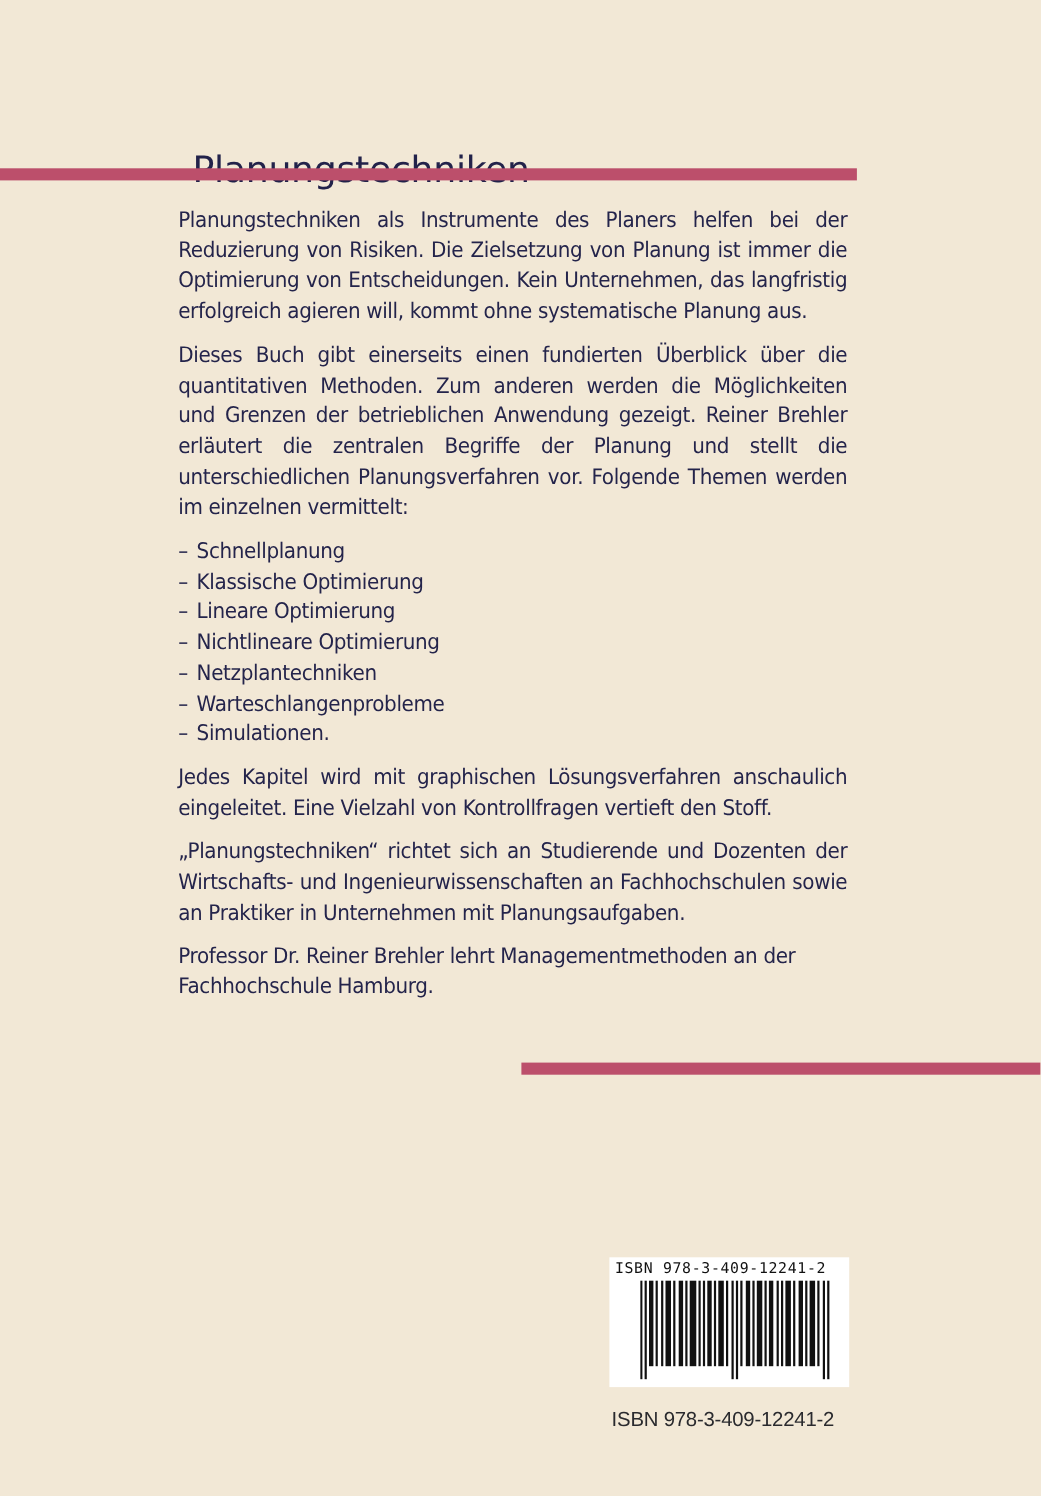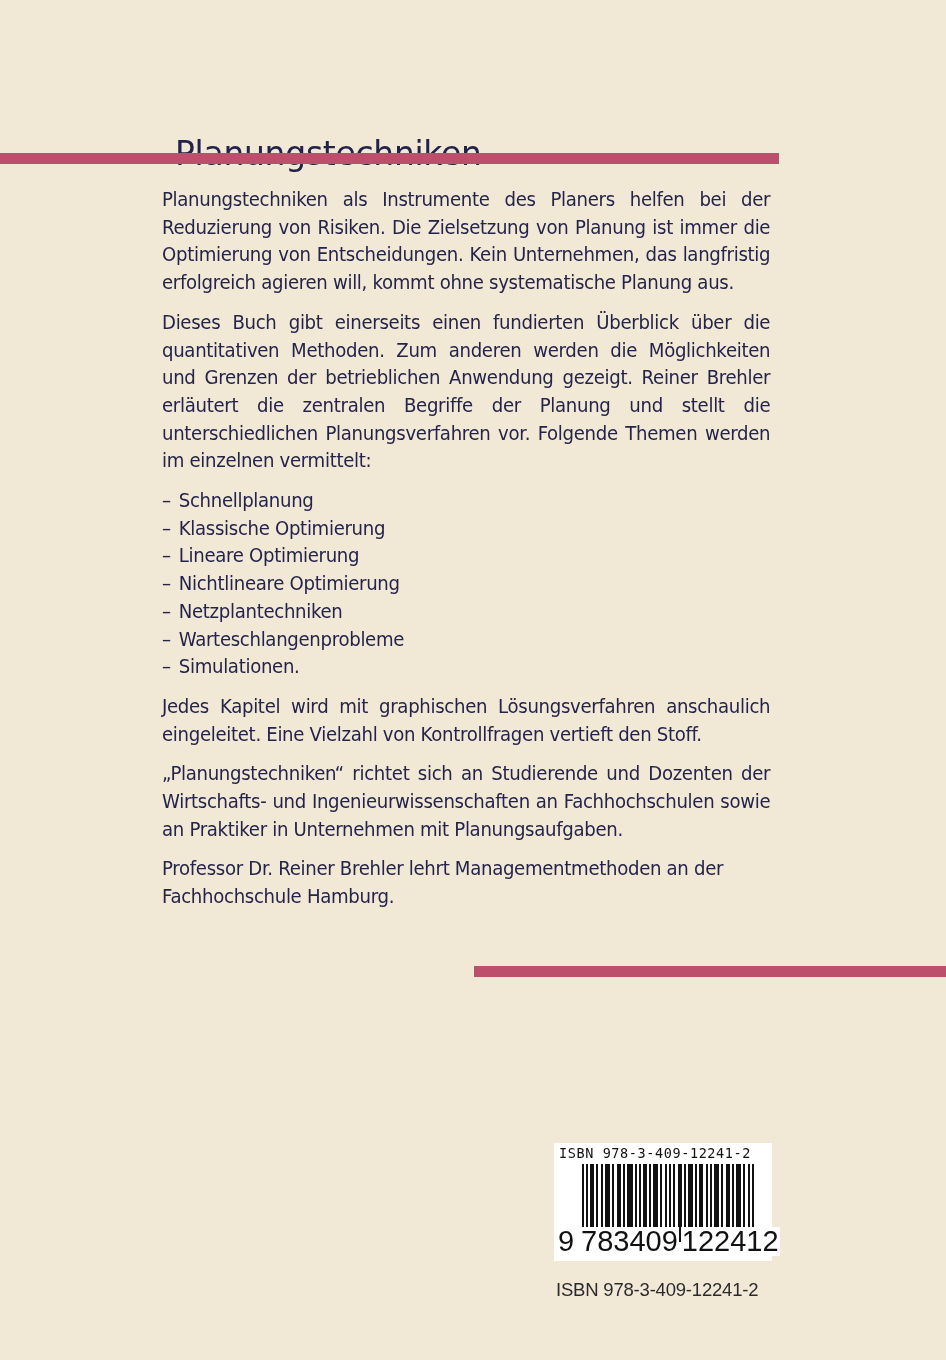--- a/index.html
+++ b/index.html
@@ -187,18 +187,15 @@
       <rect x="132" y="0" width="5" height="78"></rect>
       <rect x="139" y="0" width="2" height="78"></rect>
       <rect x="144" y="0" width="4" height="78"></rect>
       <rect x="150" y="0" width="2" height="78"></rect>
       <rect x="154" y="0" width="5" height="78"></rect>
       <rect x="161" y="0" width="2" height="78"></rect>
       <rect x="166" y="0" width="2" height="90"></rect>
       <rect x="170" y="0" width="2" height="90"></rect>
     </g>
   </svg>
-  <div class="barcode-digits">
-    <span class="lead">9</span><span class="grp">783409</span><span class="grp" style="margin-left:2px;">122412</span>
-  </div>
 </div>
 
 <div class="isbn-bottom">ISBN 978-3-409-12241-2</div>
 
 </body></html>

